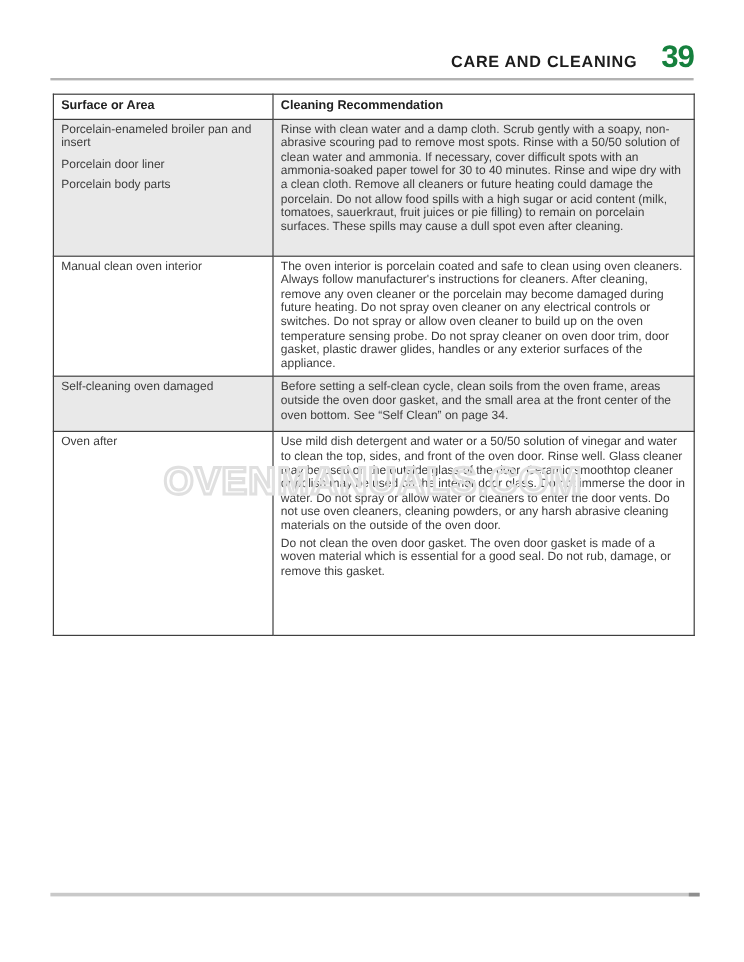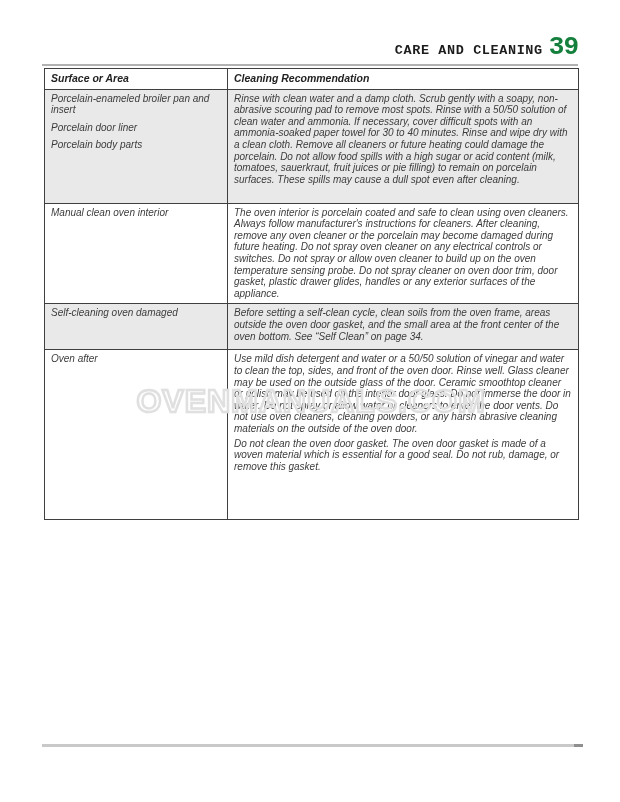--- a/index.html
+++ b/index.html
@@ -18,22 +18,21 @@
   
   .page-header {
     position: absolute;
     top: 36px; left: 42px;
     width: 536px;
   }
   .header-line {
     display: flex;
     justify-content: flex-end;
     align-items: baseline;
-    gap: 6px;
-    font-family: Liberation Mono, monospace;
+    gap: 20px;
   }
   .header-title {
     font-size: 13.5px;
     font-weight: bold;
     letter-spacing: 0.6px;
     color: #1c1c1c;
     text-transform: uppercase;
   }
   .page-number {
     font-size: 26px;
@@ -59,27 +58,26 @@
     letter-spacing: 1px;
     color: transparent;
     -webkit-text-stroke: 2.5px #e0e0e0;
     z-index: 5;
     pointer-events: none;
     white-space: nowrap;
   }
   
   table.cleaning-table {
     position: absolute;
-    top: 68px;
+    top: 78px;
     left: 44px;
     width: 534px;
     border-collapse: collapse;
     table-layout: fixed;
     z-index: 2;
-    font-style: italic;
   }
   table.cleaning-table th,
   table.cleaning-table td {
     border: 1px solid #3f3f3f;
     vertical-align: top;
     padding: 3px 6px 4px 6px;
     font-size: 10px;
     line-height: 11.6px;
   }
   table.cleaning-table th {

